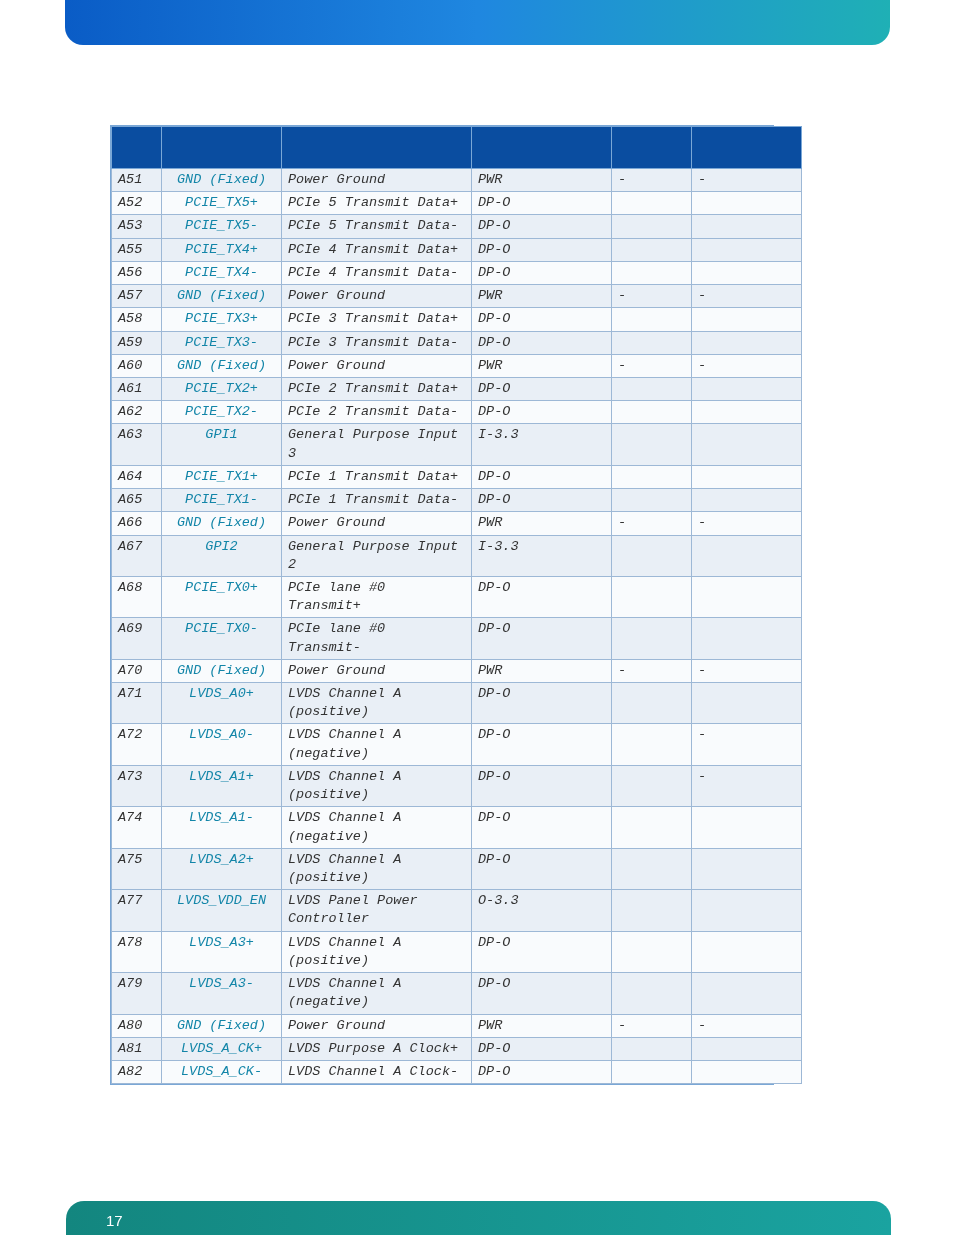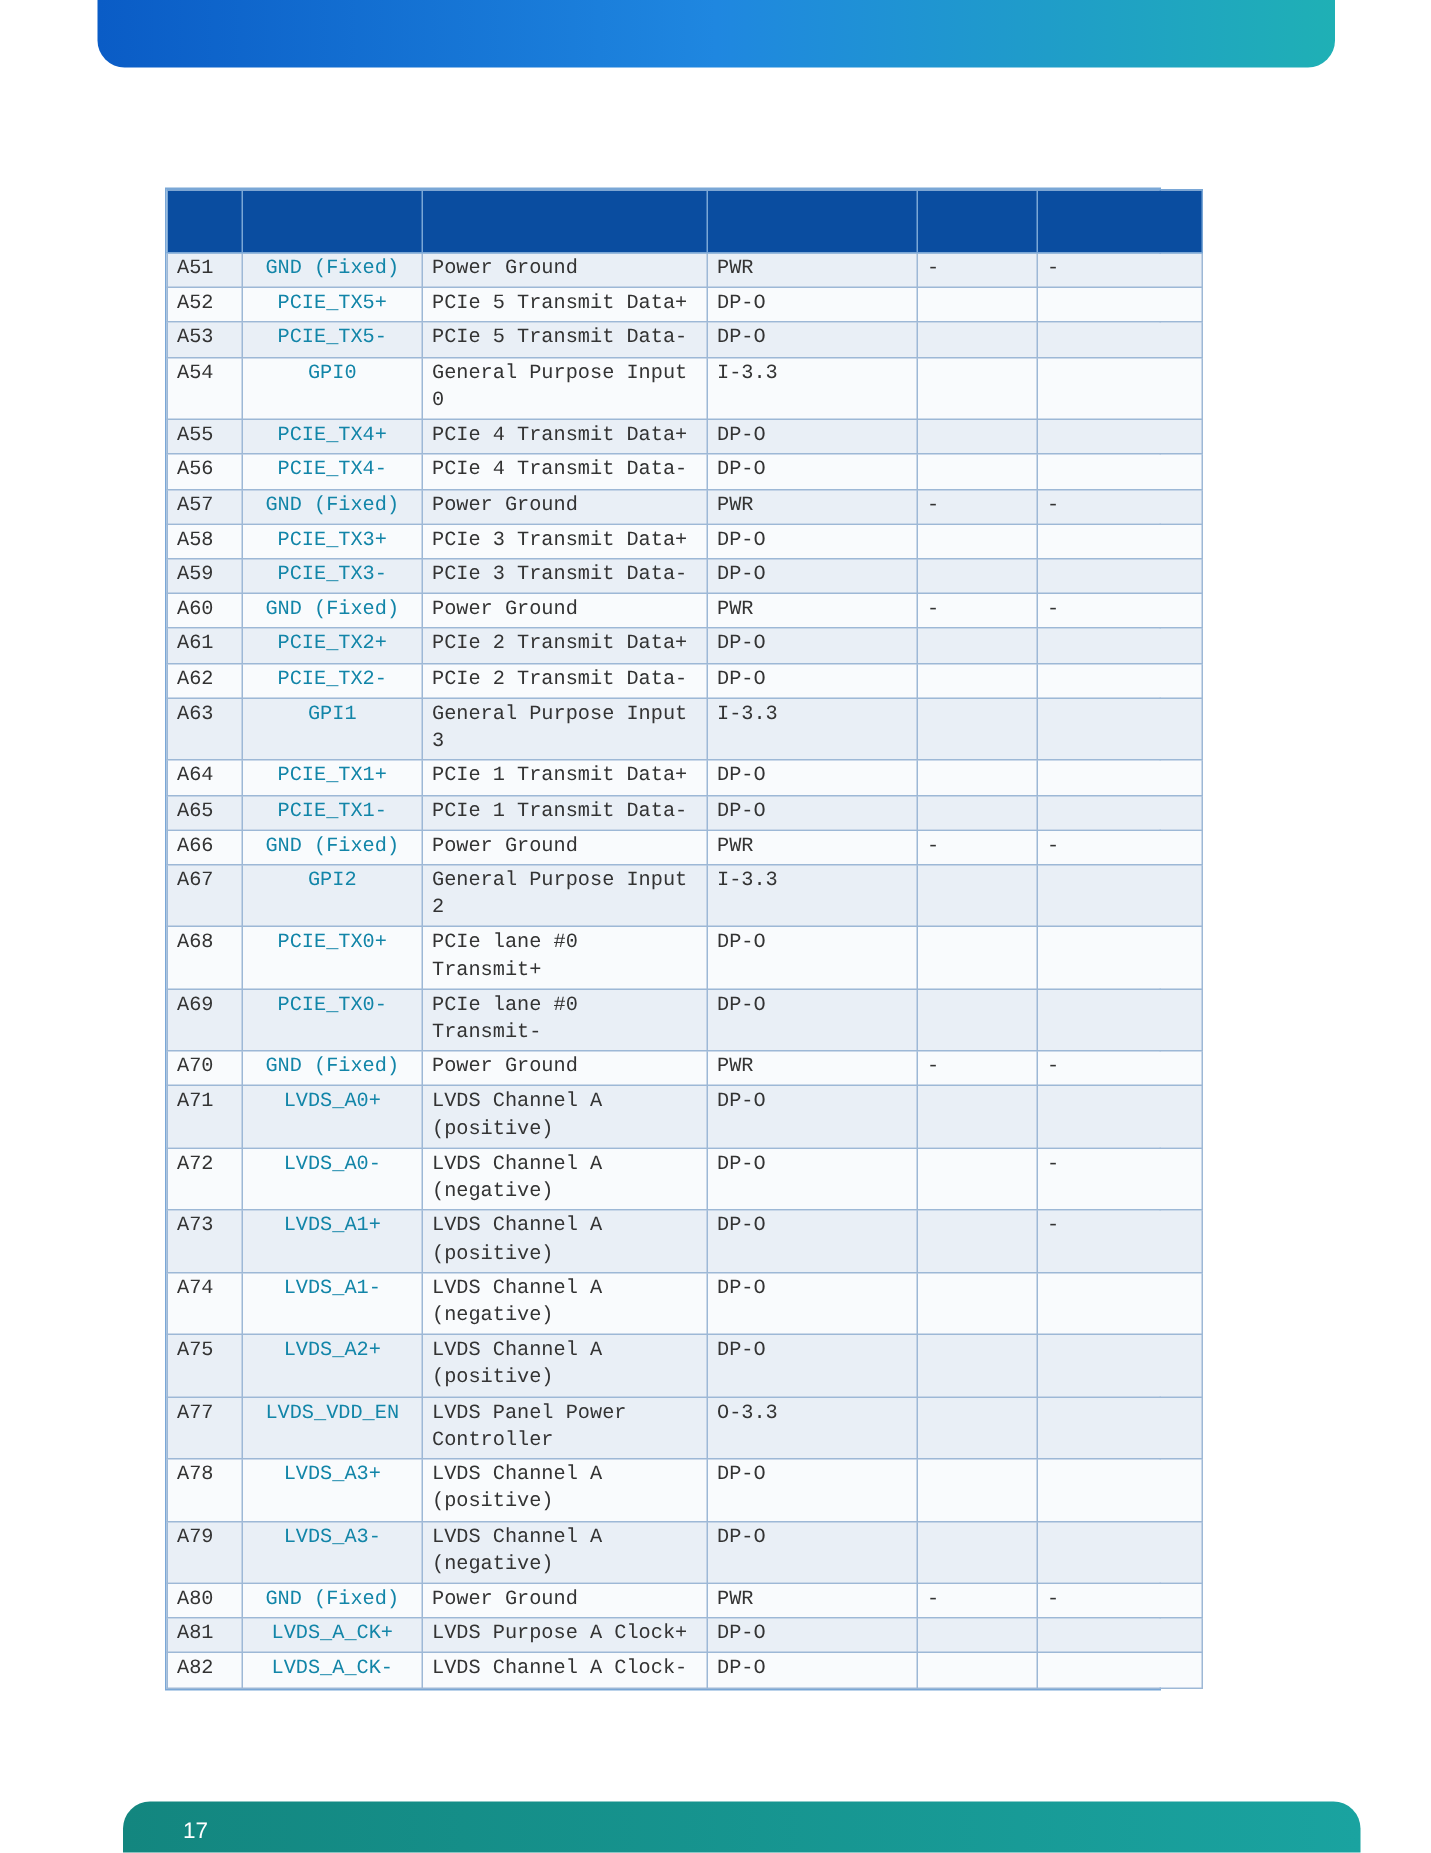--- a/index.html
+++ b/index.html
@@ -22,20 +22,21 @@
     background: linear-gradient(90deg, #0a5cc6 0%, #1f87e0 50%, #1fb0b5 100%);
     border-bottom-left-radius: 18px;
     border-bottom-right-radius: 18px;
   }
   .table-wrap {
     position: absolute;
     left: 110px;
     top: 125px;
     width: 664px;
     border: 1px solid #7aa7d6;
+    font-style: italic;
   }
   table {
     width: 100%;
     border-collapse: collapse;
     table-layout: fixed;
   }
   thead tr { background: #0a4da0; }
   thead th {
     border: 1px solid #7aa7d6;
     height: 42px;
@@ -53,21 +54,21 @@
     vertical-align: top;
     font-size: 13.5px;
     line-height: 1.35;
     word-wrap: break-word;
   }
   tbody tr.odd  td { background: #e9eff6; }
   tbody tr.even td { background: #f9fbfd; }
   .sig { color: #1285a8; text-align: center; }
   .bottom-banner {
     position: absolute;
-    left: 82px;
+    left: 66px;
     bottom: 0;
     width: 825px;
     height: 34px;
     background: linear-gradient(90deg, #13867f 0%, #1aa3a0 100%);
     border-top-left-radius: 18px;
     border-top-right-radius: 18px;
   }
   .page-num {
     position: absolute;
     left: 40px;
@@ -120,28 +121,20 @@
           <td></td>
         </tr>
         <tr class="odd">
           <td>A53</td>
           <td class="sig">PCIE_TX5-</td>
           <td>PCIe 5 Transmit Data-</td>
           <td>DP-O</td>
           <td></td>
           <td></td>
         </tr>
-        <tr class="even">
-          <td>A54</td>
-          <td class="sig">GPI0</td>
-          <td>General Purpose Input 0</td>
-          <td>I-3.3</td>
-          <td></td>
-          <td></td>
-        </tr>
         <tr class="odd">
           <td>A55</td>
           <td class="sig">PCIE_TX4+</td>
           <td>PCIe 4 Transmit Data+</td>
           <td>DP-O</td>
           <td></td>
           <td></td>
         </tr>
         <tr class="even">
           <td>A56</td>

